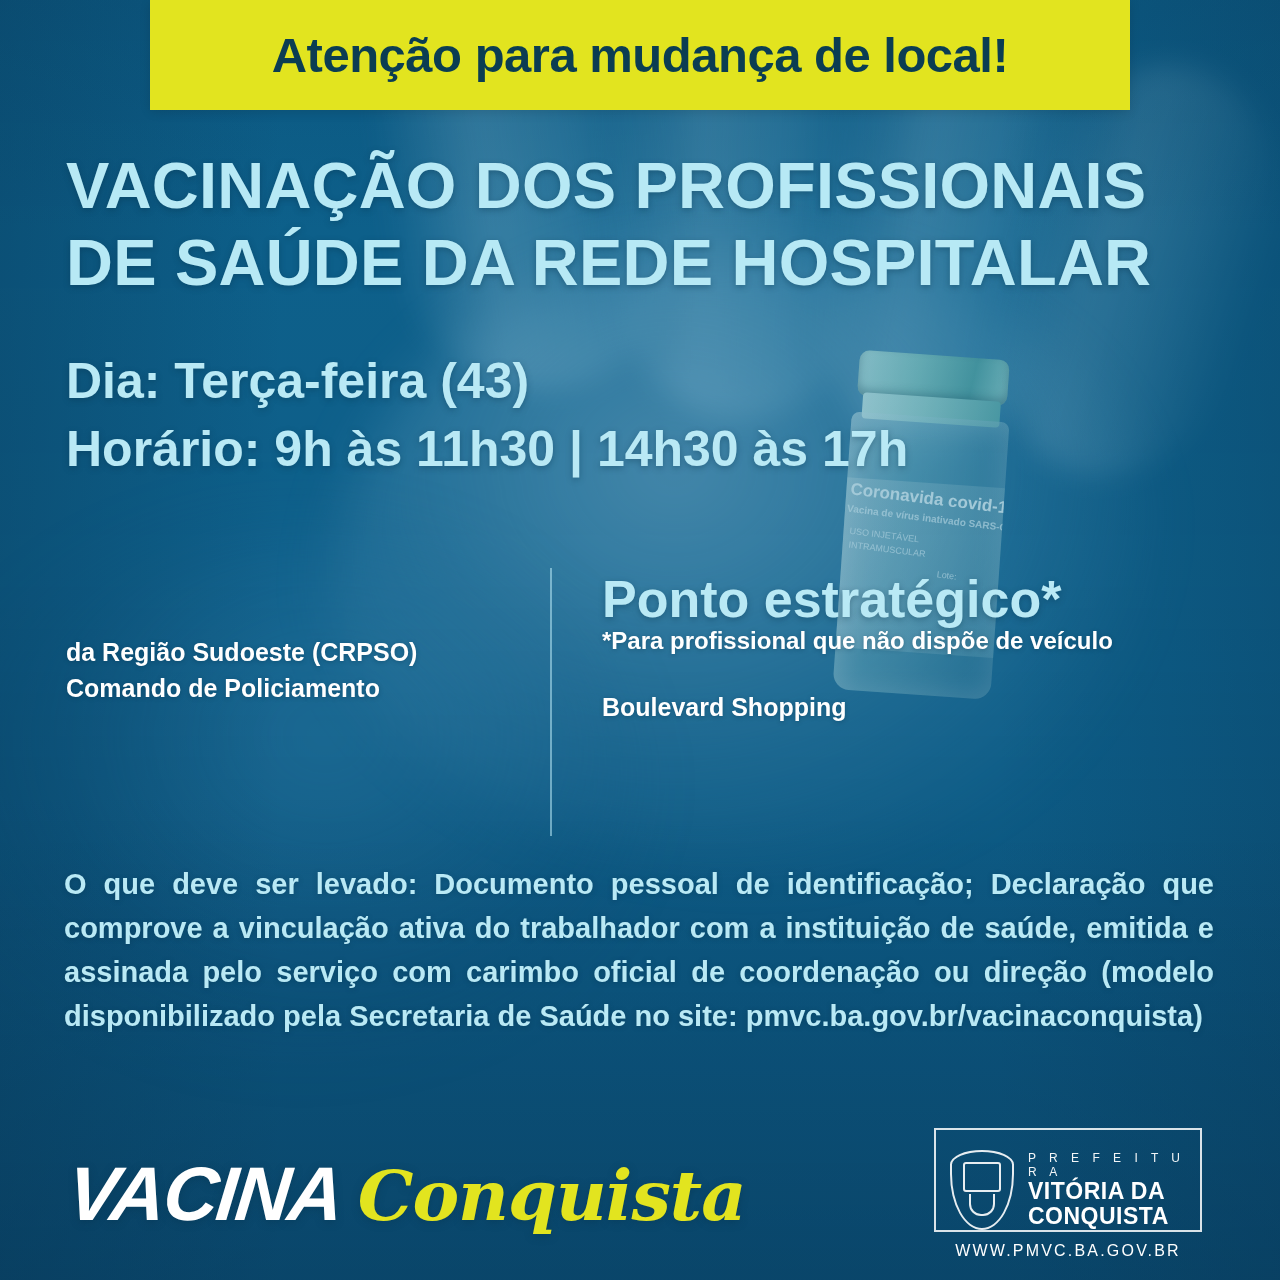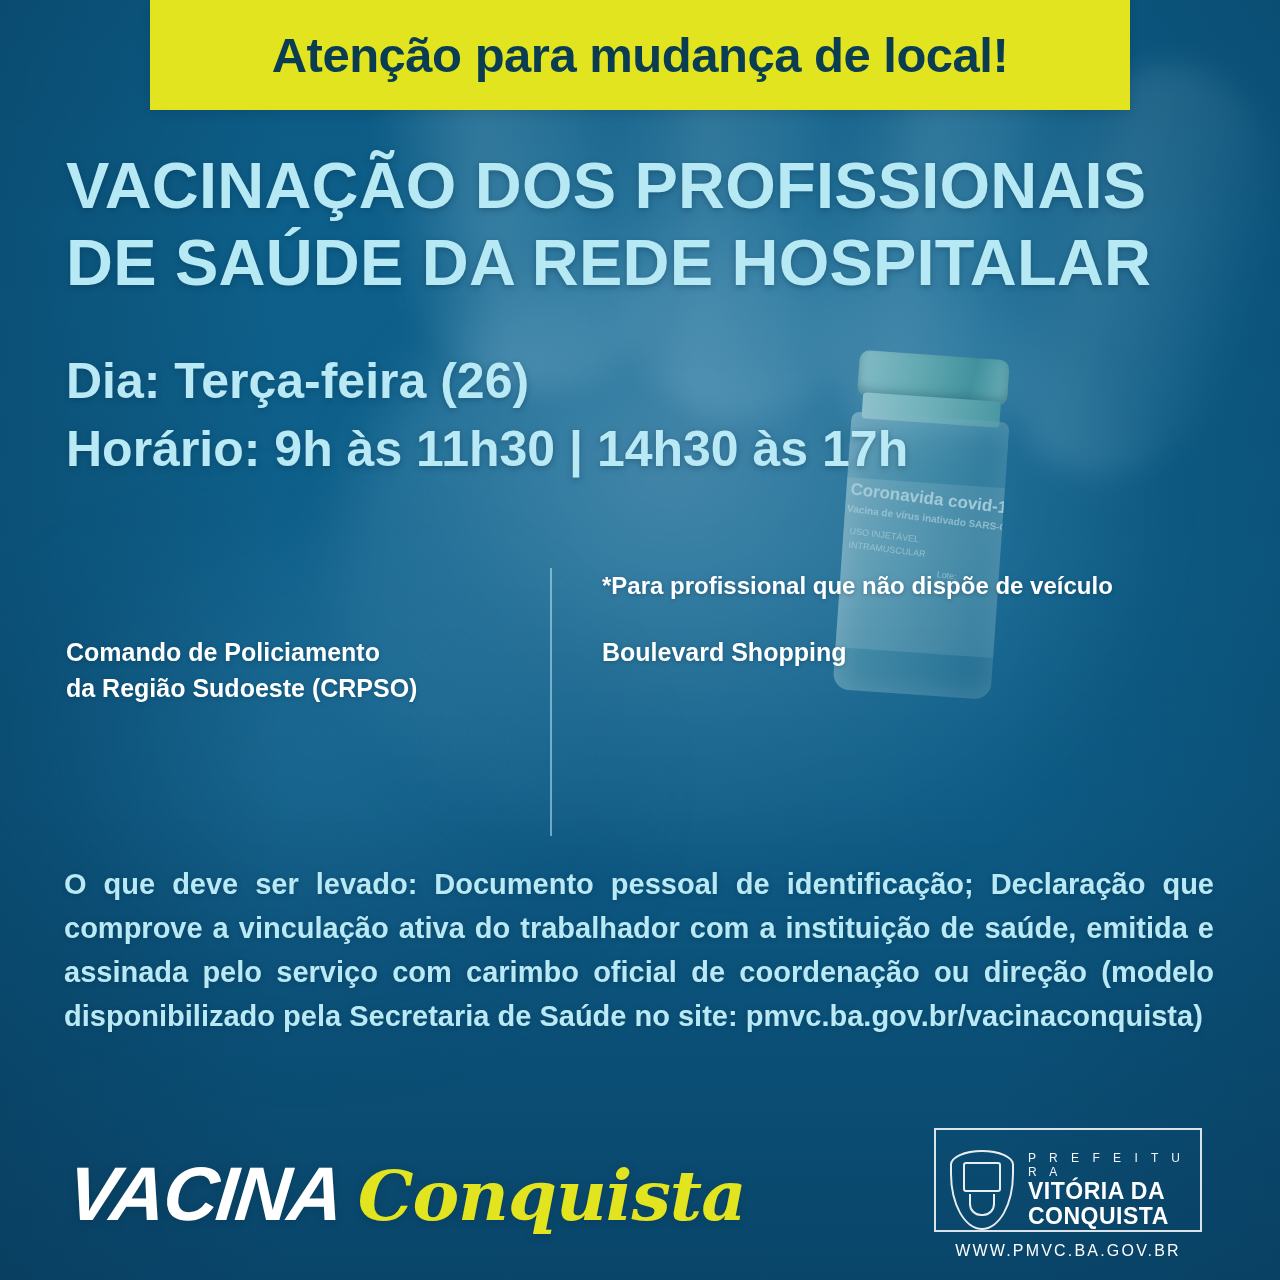--- a/index.html
+++ b/index.html
@@ -330,34 +330,35 @@
   <div class="blue-wash"></div>
   <div class="vignette"></div>
 
   <div class="banner">
     <div class="banner-text">Atenção para mudança de local!</div>
   </div>
 
   <div class="headline">VACINAÇÃO DOS PROFISSIONAIS DE SAÚDE DA REDE HOSPITALAR</div>
 
   <div class="when">
-    <div>Dia: Terça-feira (26)</div>
+    <div>Dia: Terça-feira (43)</div>
     <div>Horário: 9h às 11h30 | 14h30 às 17h</div>
   </div>
 
   <div class="divider"></div>
 
   <div class="col-left">
     <div class="col-body">
+      <div>da Região Sudoeste (CRPSO)</div>
       <div>Comando de Policiamento</div>
-      <div>da Região Sudoeste (CRPSO)</div>
     </div>
   </div>
 
   <div class="col-right">
+    <div class="col-title">Ponto estratégico*</div>
     <div class="col-note">*Para profissional que não dispõe de veículo</div>
     <div class="col-body">
       <div>Boulevard Shopping</div>
     </div>
   </div>
 
   <div class="requirements">O que deve ser levado: Documento pessoal de identificação; Declaração que comprove a vinculação ativa do trabalhador com a instituição de saúde, emitida e assinada pelo serviço com carimbo oficial de coordenação ou direção (modelo disponibilizado pela Secretaria de Saúde no site: pmvc.ba.gov.br/vacinaconquista)</div>
 
   <div class="logo-vacina">
     <span class="word1">VACINA</span>

